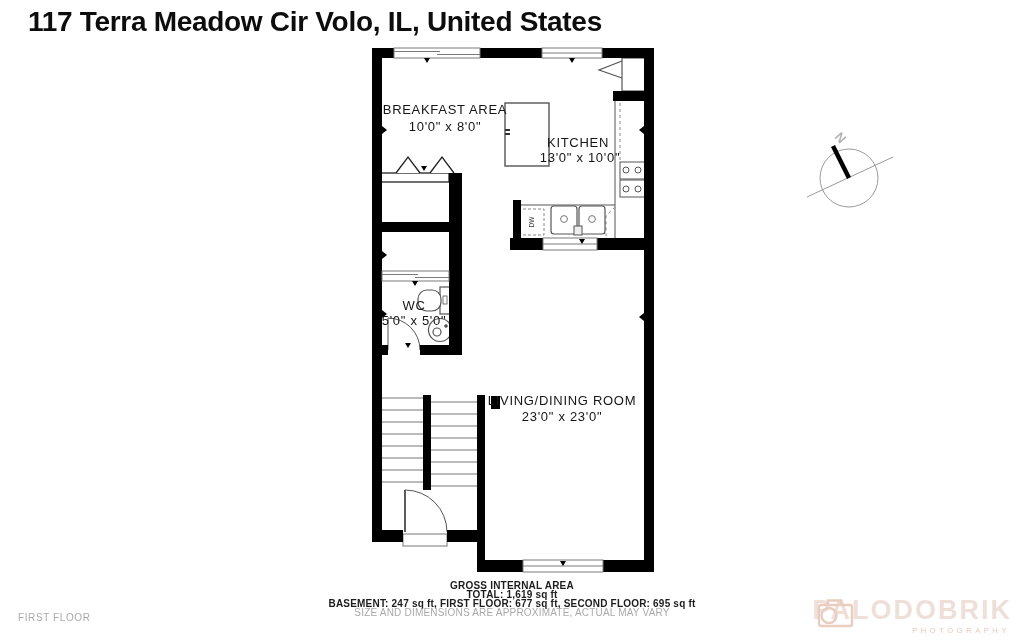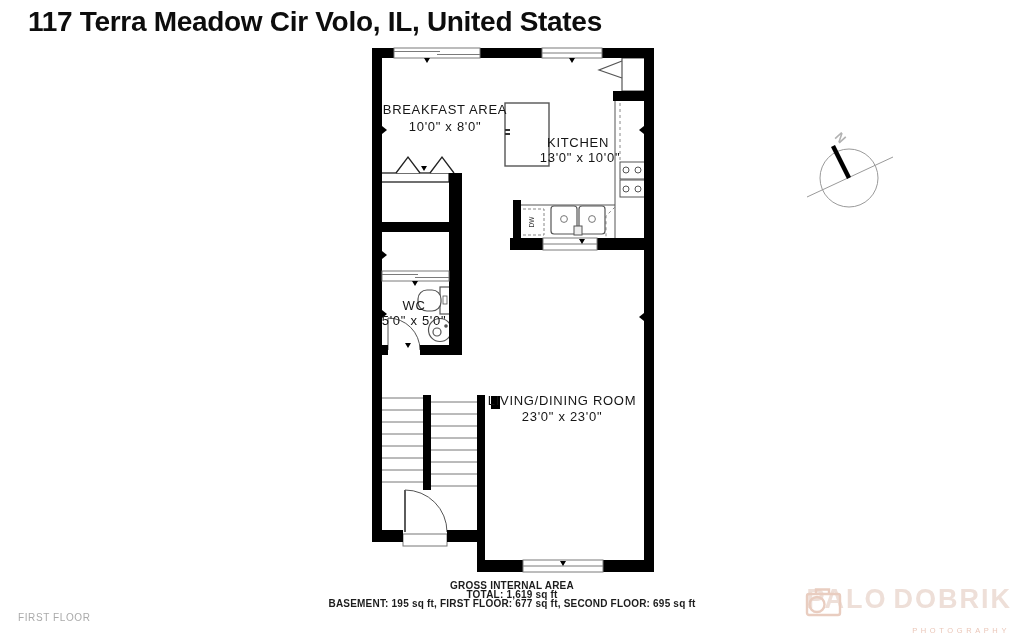--- a/index.html
+++ b/index.html
@@ -13,23 +13,23 @@
          letter-spacing:.7px;fill:#151515;}
   .dw-label{font-family:"Liberation Sans", sans-serif;font-size:6.5px;fill:#333;}
   .north{font-family:"Liberation Sans", sans-serif;font-size:13px;font-weight:600;fill:#b2b2b2;}
   .footer{position:absolute;left:0;right:0;top:581px;text-align:center;
           font-size:10px;line-height:9px;color:#1c1c1c;font-weight:600;letter-spacing:.2px;}
   .footer .disclaimer{color:#a9a9a9;font-weight:400;}
   .floor-label{position:absolute;left:18px;top:612px;font-size:10px;color:#aaaaaa;
           letter-spacing:.6px;text-align:right;}
   .watermark{position:absolute;right:12px;bottom:6px;text-align:right;line-height:1;}
   .wm-row{display:flex;align-items:center;justify-content:flex-end;}
-  .wm-word{font-size:27px;font-weight:700;letter-spacing:2px;color:#eedfd8;margin-left:6px;}
+  .wm-word{font-size:27px;font-weight:700;letter-spacing:2px;color:#eedfd8;}
   .wm-cam{margin:0 3px;transform:translateY(1px);}
-  .wm-sub{font-size:7.5px;letter-spacing:3.6px;color:#eac6b8;margin-top:14px;margin-right:2px;}
+  .wm-sub{font-size:7.5px;letter-spacing:3.6px;color:#eac6b8;margin-top:3px;margin-right:2px;}
 </style>
 </head>
 <body>
 
 <div class="page">
 
   <div class="title">117 Terra Meadow Cir Volo, IL, United States</div>
 
   <svg width="1024" height="640" viewBox="0 0 1024 640">
 
@@ -176,21 +176,22 @@
       <circle cx="849" cy="178" r="29" fill="none" stroke="#9a9a9a" stroke-width="1"></circle>
       <line x1="807" y1="197" x2="893" y2="157" stroke="#9a9a9a" stroke-width="1"></line>
       <line x1="849" y1="178" x2="833" y2="146" stroke="#000" stroke-width="4.5"></line>
       <text class="north" x="840" y="142" text-anchor="middle" transform="rotate(48 840 138)">N</text>
     </g>
   </svg>
 
   <div class="footer">
     <div>GROSS INTERNAL AREA</div>
     <div>TOTAL: 1,619 sq ft</div>
-    <div>BASEMENT: 195 sq ft, FIRST FLOOR: 677 sq ft, SECOND FLOOR: 695 sq ft</div>
+    <div>BASEMENT: 247 sq ft, FIRST FLOOR: 677 sq ft, SECOND FLOOR: 695 sq ft</div>
+    <div class="disclaimer">SIZE AND DIMENSIONS ARE APPROXIMATE, ACTUAL MAY VARY</div>
   </div>
 
   <div class="floor-label">FIRST FLOOR</div>
 
   <div class="watermark">
     <div class="wm-row">
       <span class="wm-word">PALO</span>
       <svg class="wm-cam" width="38" height="30" viewBox="0 0 38 30">
         <rect x="3" y="7" width="33" height="21" rx="2" fill="none" stroke="#e9cdc0" stroke-width="2.4"></rect>
         <path d="M12,7 V2.5 H25 V7" fill="none" stroke="#e9cdc0" stroke-width="2.4"></path>

